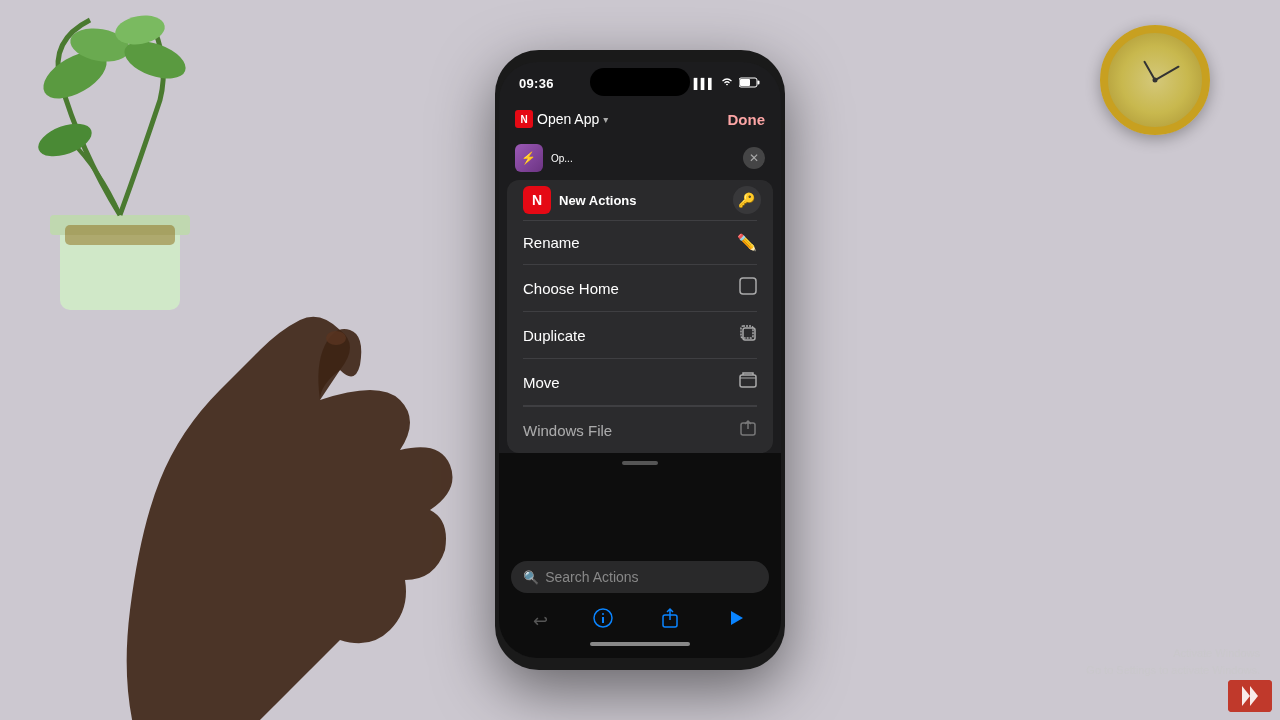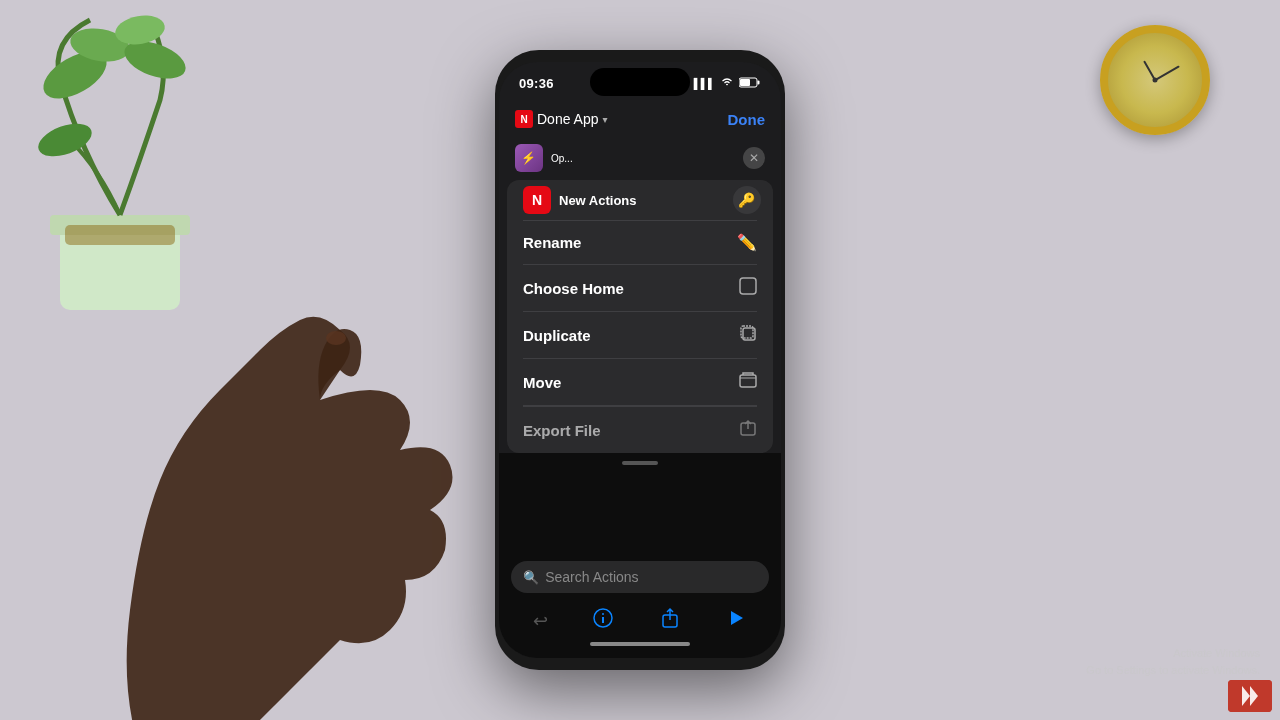--- a/index.html
+++ b/index.html
@@ -104,21 +104,21 @@
       color: #fff;
       flex-shrink: 0;
     }
 
     .chevron-down {
       font-size: 10px;
       color: #aaa;
     }
 
     .done-btn {
-      color: #3b82f6;
+      color: #fca5a5;
       font-size: 15px;
       font-weight: 600;
     }
 
     
     .shortcut-header {
       display: flex;
       align-items: center;
       justify-content: space-between;
       padding: 6px 12px 6px 16px;
@@ -187,21 +187,21 @@
       display: flex;
       align-items: center;
       justify-content: space-between;
       padding: 12px 16px;
       cursor: pointer;
     }
 
     .menu-item-label {
       color: #fff;
       font-size: 15px;
-      font-weight: 700;
+      font-weight: 400;
     }
 
     .menu-item-icon {
       color: #aaa;
       font-size: 16px;
     }
 
     
     .bottom-area {
       position: absolute;
@@ -477,21 +477,21 @@
       </div>
     </div>
 
     <div class="phone-content">
 
       <div class="top-bar">
         <div class="open-app-btn">
           <div class="netflix-icon">
             <span>N</span>
           </div>
-          <span>Done App</span>
+          <span>Open App</span>
           <span class="chevron-down">▾</span>
         </div>
         <span class="done-btn">Done</span>
       </div>
 
       <div class="op-row">
         <div class="op-icon">
           <span>⚡</span>
         </div>
         <span class="op-text">Op...</span>
@@ -552,21 +552,21 @@
             </svg>
           </span>
         </div>
 
         <div class="menu-divider"></div>
 
 
         <div class="menu-divider"></div>
 
         <div class="menu-item" style="opacity:0.6">
-          <span class="menu-item-label">Export File</span>
+          <span class="menu-item-label">Windows File</span>
           <span class="menu-item-icon">
             <svg width="18" height="18" viewBox="0 0 18 18">
               <rect x="2" y="4" width="14" height="12" rx="2" stroke="#aaa" stroke-width="1.5" fill="none"></rect>
               <path d="M9 2 L9 10 M6 5 L9 2 L12 5" stroke="#aaa" stroke-width="1.5" fill="none"></path>
             </svg>
           </span>
         </div>
 
       </div>
 

